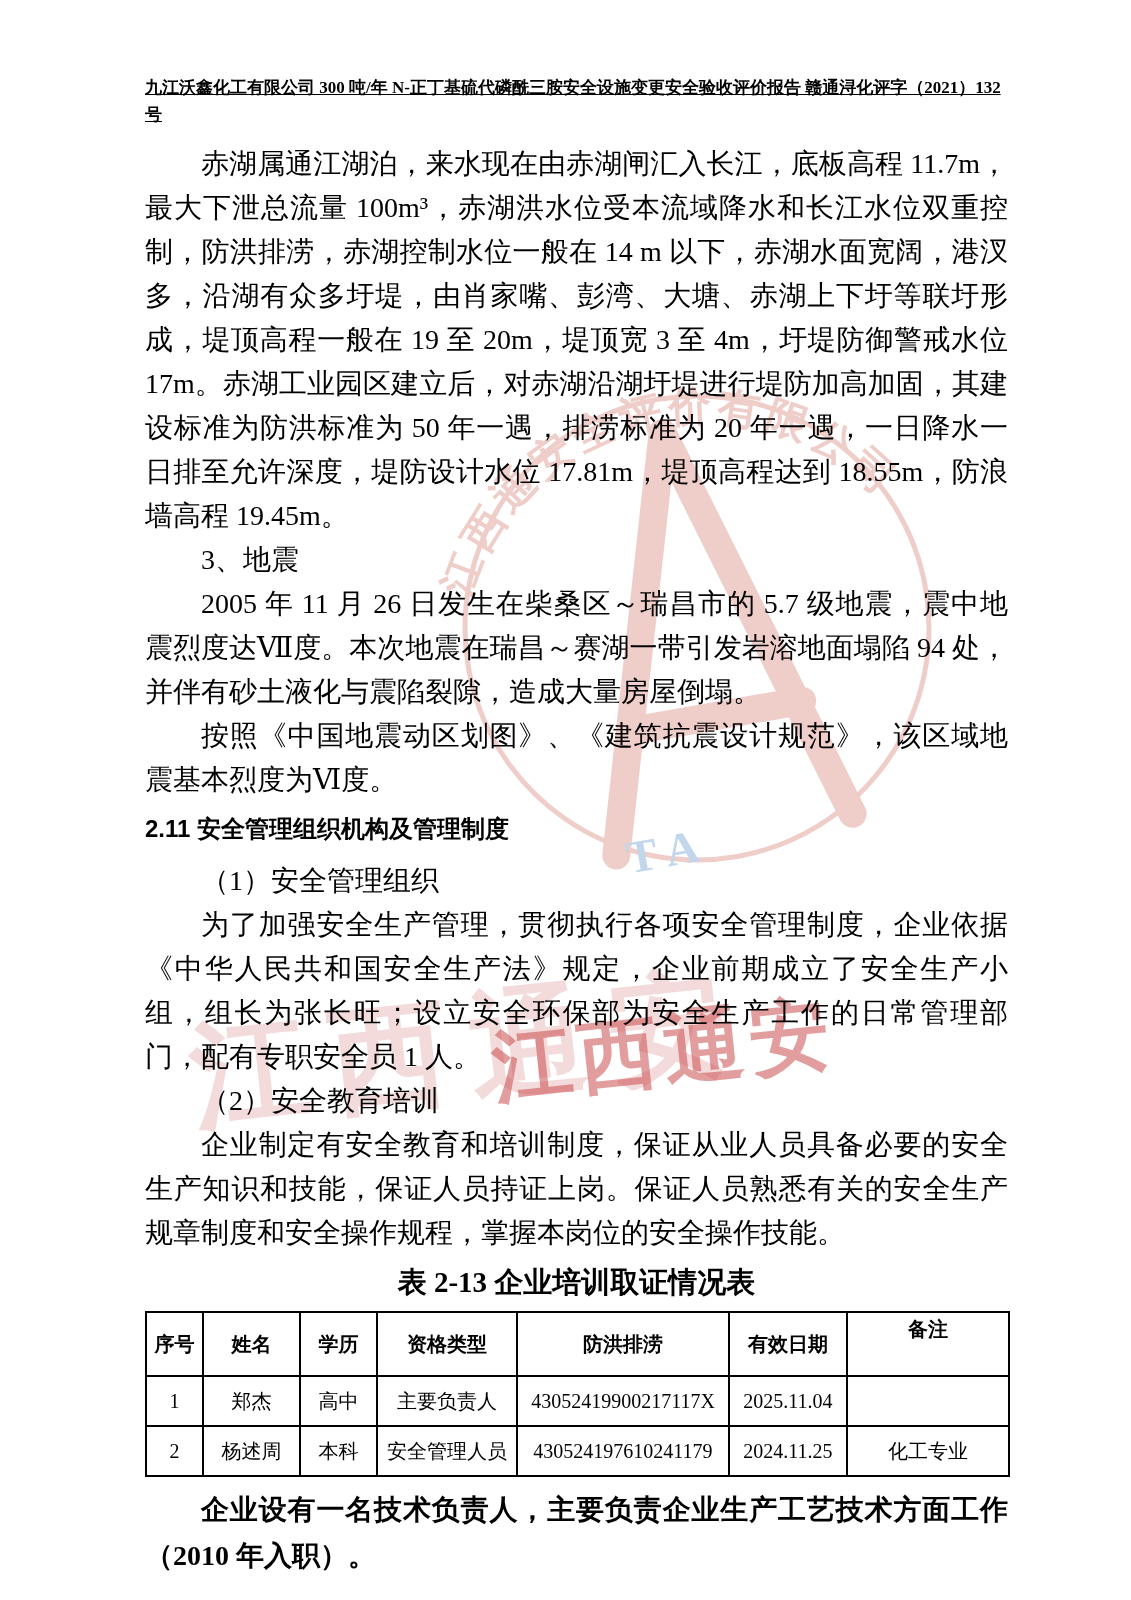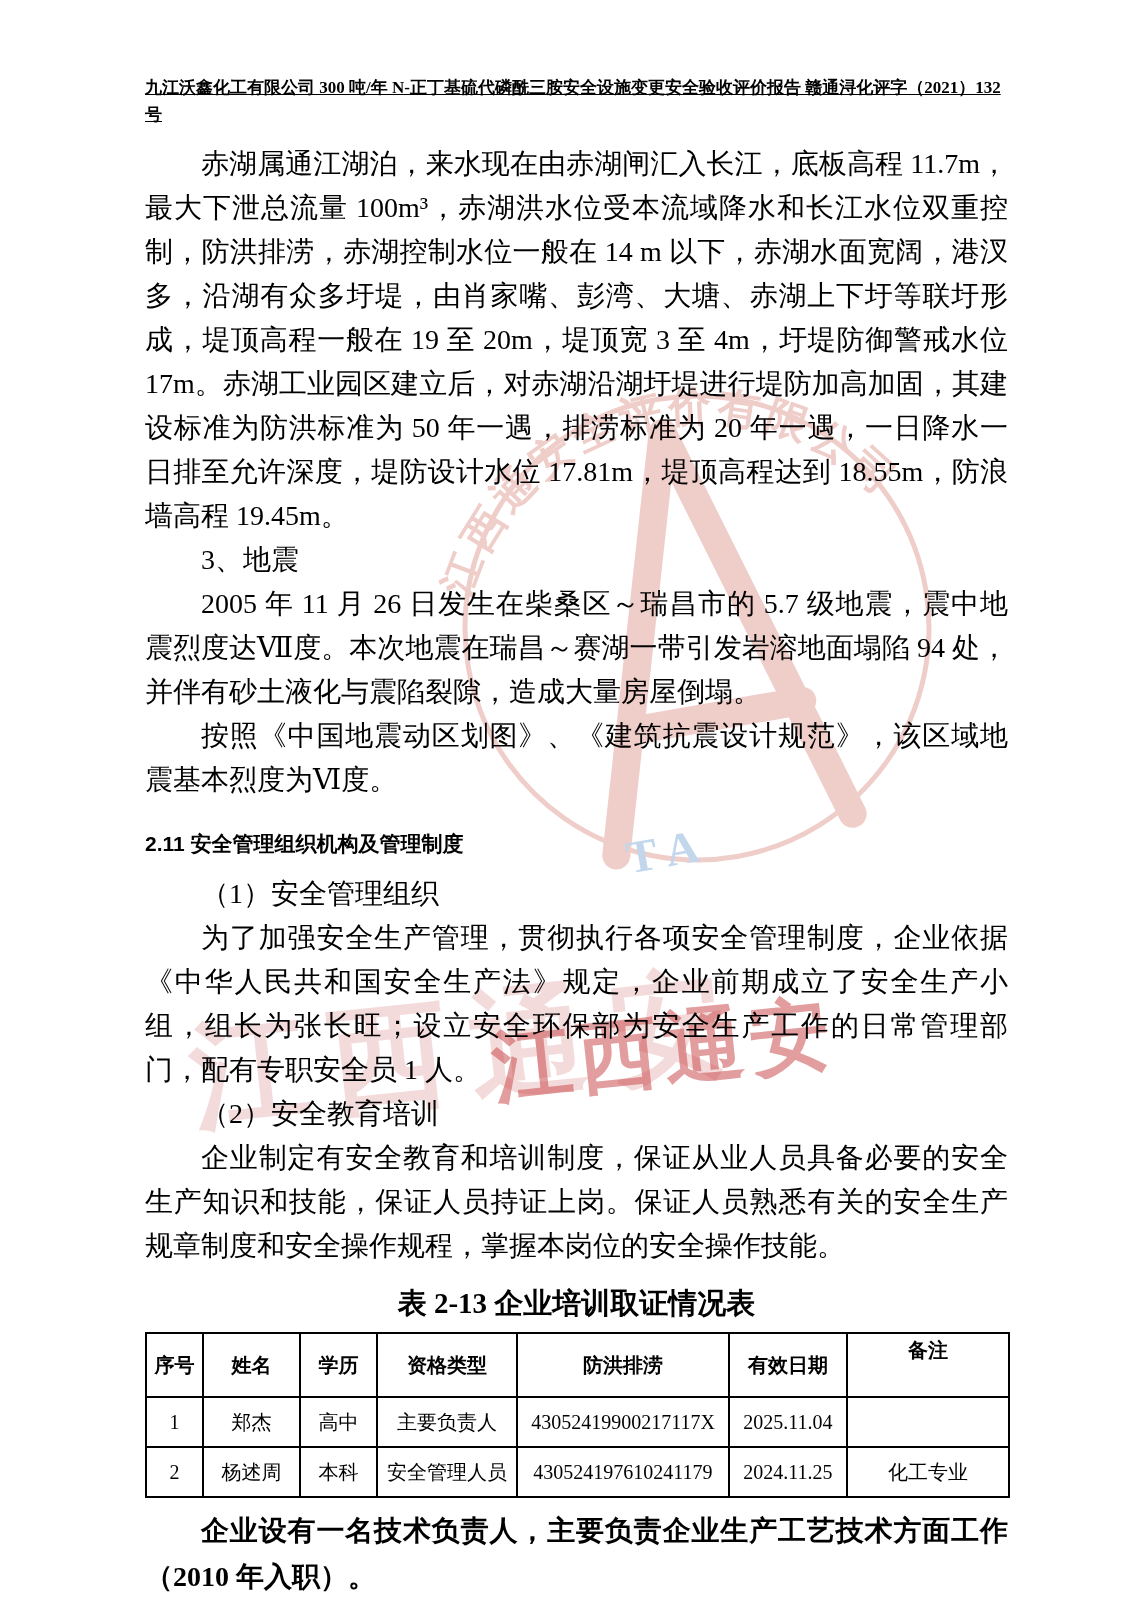--- a/index.html
+++ b/index.html
@@ -22,28 +22,28 @@
   }
   .doc-header { font-size:17px; font-weight:bold; line-height:27px; }
   .doc-header div { text-decoration:underline; }
   .body-para {
     font-size:28px; line-height:44px;
     text-align:justify; text-indent:2em;
     margin:0;
   }
   .first-para { margin-top:14px; }
   .section-heading {
-    font-size:21px; font-weight:bold;
-    margin:28px 0 14px 0;
+    font-size:24px; font-weight:bold;
+    margin:11px 0 14px 0;
     font-family:"Liberation Sans","DejaVu Sans",sans-serif;
   }
   .bold-para { font-weight:bold; line-height:46px; margin-top:10px; }
   .table-title {
     font-size:29px; font-weight:bold; text-align:center;
-    margin:16px 0 8px 0;
+    margin:8px 0 8px 0;
   }
   table.cert-table {
     width:100%; border-collapse:collapse; table-layout:fixed;
   }
   .cert-table th, .cert-table td {
     border:2px solid #000;
     text-align:center;
     padding:2px 4px;
     font-size:20px;
     overflow:hidden;

